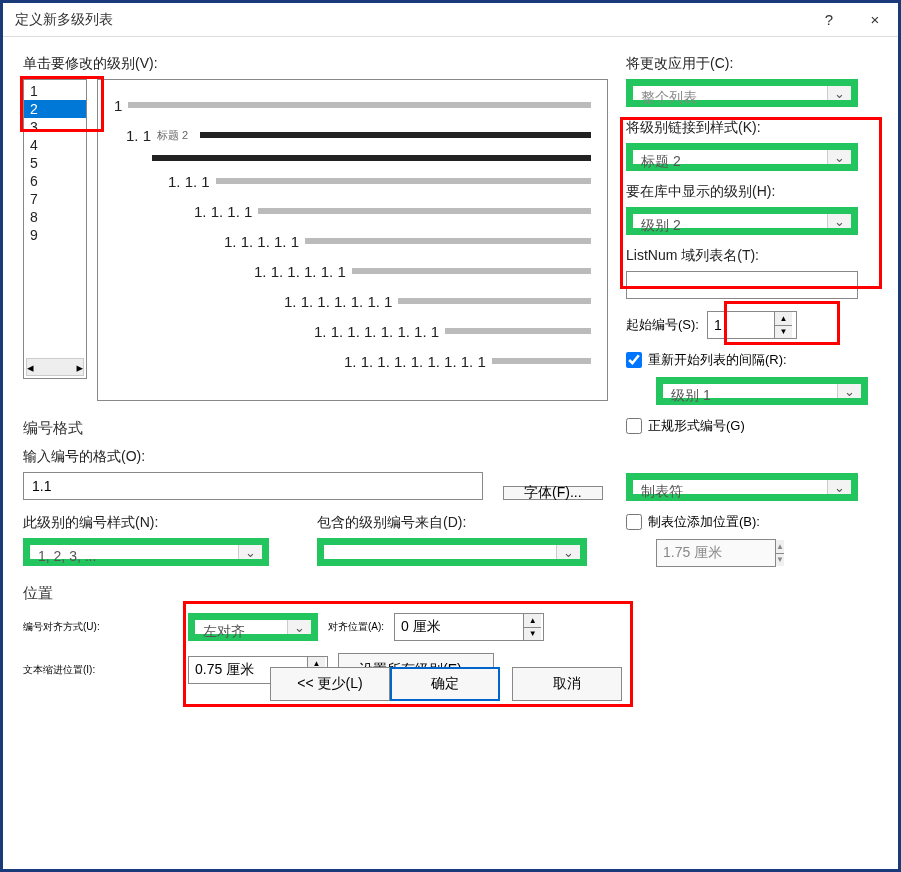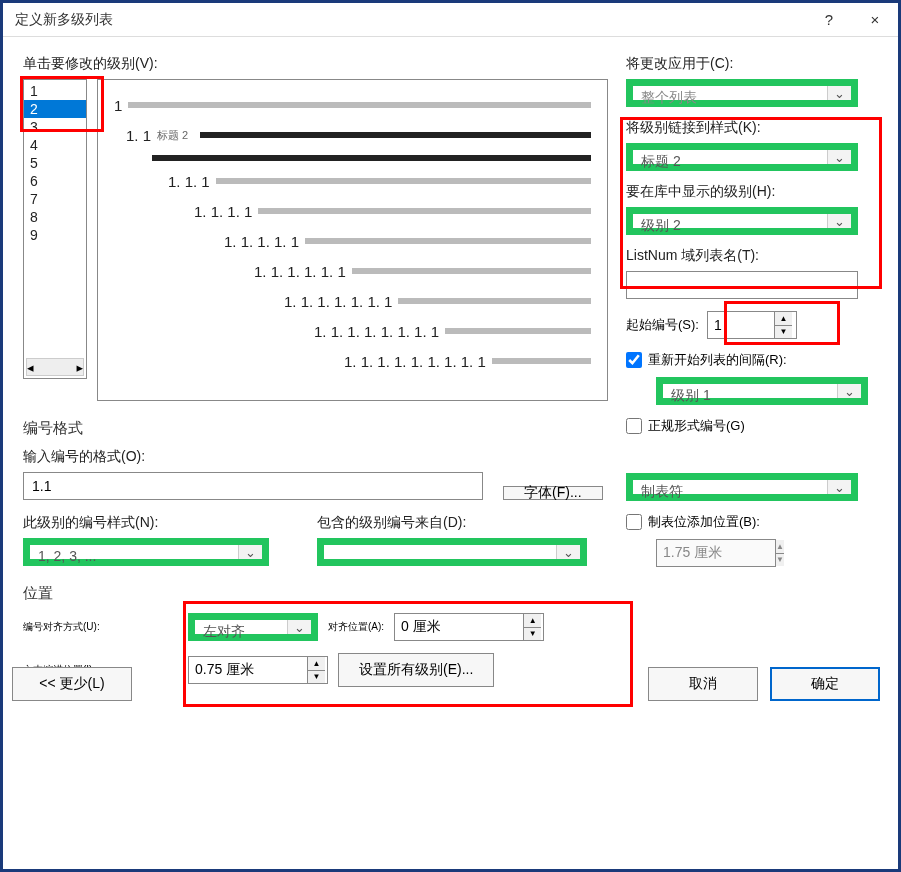--- a/index.html
+++ b/index.html
@@ -29,21 +29,21 @@
   .textin { border: 1px solid #888; height: 28px; padding: 3px 8px; font-size: 14px; width: 100%; background: #fff; }
   .btn { border: 1px solid #888; background: #f7f7f7; padding: 6px 20px; font-size: 14px; cursor: pointer; height: 14px; display: inline-flex; align-items: center; justify-content: center; }
   .section-title { font-size: 15px; color: #333; margin: 18px 0 10px 0; }
   .spinner { width: 80px; display: flex; border: 1px solid #888; height: 28px; background:#fff;}
   .spinner input { width: 56px; border: none; padding: 3px 6px; font-size: 14px; }
   .spinner .sp-btns { width: 18px; display: flex; flex-direction: column; border-left: 1px solid #888; }
   .spinner .sp-btns div { flex: 1; display: flex; align-items: center; justify-content: center; font-size: 8px; cursor: pointer; background: #f0f0f0; }
   .spinner .sp-btns div:first-child { border-bottom: 1px solid #888; }
   .chk { display: inline-flex; align-items: center; gap: 6px; font-size: 14px; }
   .chk input { width: 16px; height: 16px; }
-  .footer { position: absolute; bottom: 12px; left: 9px; right: 18px; display: flex; justify-content: space-between; align-items: center; }
+  .footer { position: absolute; bottom: 12px; left: 9px; right: 18px; display: flex; justify-content: center; align-items: center; }
   .footer .right { display: flex; gap: 12px; }
   .footer .btn { width: 110px; height: 34px; }
   .overlay-red { position: absolute; border: 3px solid red; pointer-events: none; z-index: 5; }
   .right-panel { width: 252px; }
   .field-block { margin-bottom: 12px; }
   .pos-section .row-flex { display: flex; align-items: center; gap: 10px; margin-bottom: 12px; }
   .pos-section label.inline { font-size: 10px; white-space: nowrap; }
   .combo-sm { width: 130px; }
   .disabled { color:#888; }
   .disabled input { color:#888; }
@@ -265,19 +265,19 @@
                 <div>▼</div>
               </div>
           </div>
         </div>
       </div>
     </div>
 
     <div class="footer">
       <button class="btn" style="width:120px;">&lt;&lt; 更少(L)</button>
       <div class="right">
+        <button class="btn" style="border:2px solid #0066cc;">确定</button>
         <button class="btn">取消</button>
-        <button class="btn" style="border:2px solid #0066cc;">确定</button>
       </div>
     </div>
 
   </div>
 </div>
 
 </body></html>

